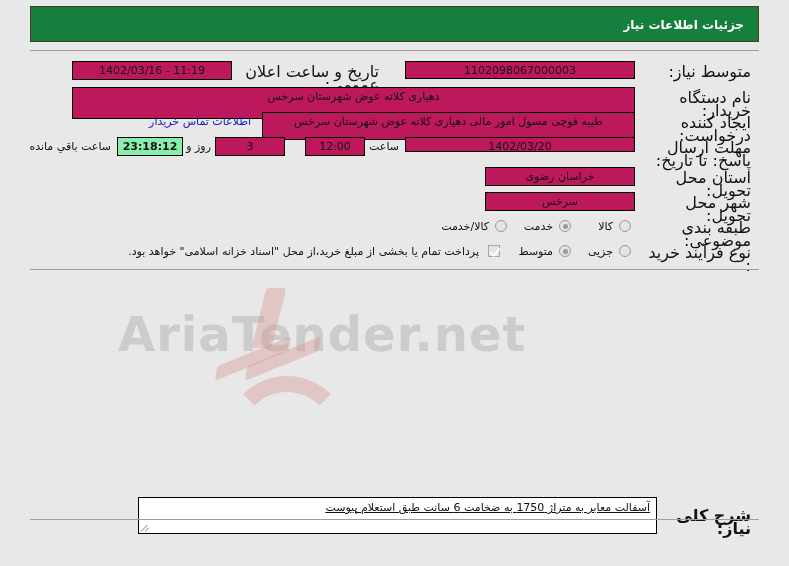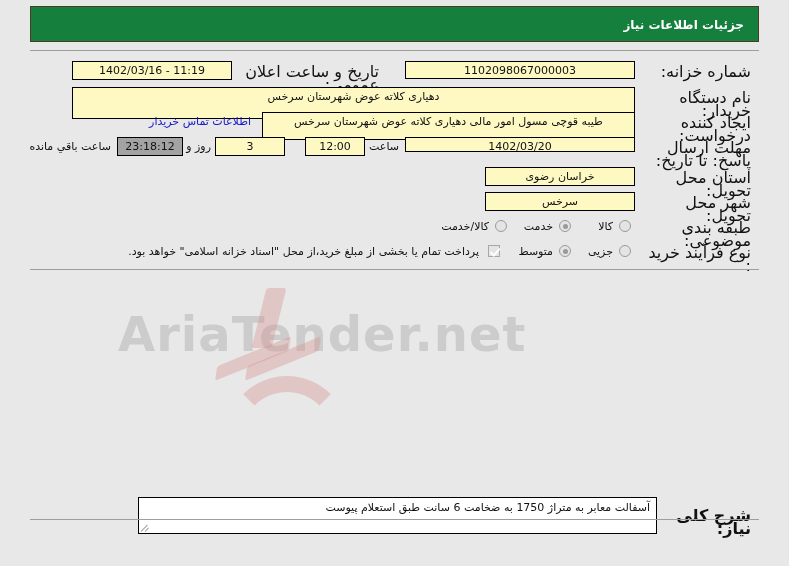--- a/index.html
+++ b/index.html
@@ -109,32 +109,32 @@
     text-align: right;
     color: #111;
     font-size: 16px;
     line-height: 13px;
   }
   .lbl-bold { font-weight: bold; }
 
   
   .box {
     position: absolute;
-    background: #fef9c3;
+    background: #be185d;
     border: 1px solid #000000;
     box-sizing: border-box;
     font-size: 11px;
     line-height: 16px;
     padding: 1px 4px;
     text-align: center;
     color: #111;
     white-space: nowrap;
     overflow: hidden;
   }
-  .box-yellow { background: #a3a3a3; }
+  .box-yellow { background: #86efac; font-weight: bold; }
 
   .txt {
     position: absolute;
     font-size: 11px;
     color: #111;
     white-space: nowrap;
   }
 
   .link {
     position: absolute;
@@ -225,21 +225,21 @@
 </div>
 
 <div class="page-header">
   <div class="page-header-title">جزئیات اطلاعات نیاز</div>
 </div>
 
 <div class="panel">
 
   <div class="section" style="height:218px;">
 
-    <div class="lbl" style="right:8px; top:14px; width:110px;">شماره خزانه:</div>
+    <div class="lbl" style="right:8px; top:14px; width:110px;">متوسط نیاز:</div>
     <div class="box" style="right:124px; top:10px; width:230px; height:18px;">1102098067000003</div>
 
     <div class="lbl" style="right:380px; top:14px; width:140px;">تاریخ و ساعت اعلان عمومی:</div>
     <div class="box" style="right:527px; top:10px; width:160px; height:19px;">11:19 - 1402/03/16</div>
 
     <div class="lbl" style="right:8px; top:40px; width:110px;">نام دستگاه خریدار:</div>
     <div class="box" style="right:124px; top:36px; width:563px; height:32px;">دهیاری کلاته عوض شهرستان سرخس</div>
 
     <div class="lbl" style="right:8px; top:65px; width:110px;">ایجاد کننده درخواست:</div>
     <div class="box" style="right:124px; top:61px; width:373px; height:28px;">طیبه قوچی مسول امور مالی دهیاری کلاته عوض شهرستان سرخس</div>
@@ -282,21 +282,21 @@
     <div class="txt" style="right:206px; top:194px;">متوسط</div>
 
     <span class="checkbox on" style="right:259px; top:194px;"></span>
     <div class="txt" style="right:280px; top:194px;">پرداخت تمام یا بخشی از مبلغ خرید،از محل "اسناد خزانه اسلامی" خواهد بود.</div>
   </div>
 
   <div class="sep" style="top:218px;"></div>
 
   <div class="section" style="height:50px;">
     <div class="lbl lbl-bold" style="right:8px; top:240px; width:90px;">شرح کلی نیاز:</div>
-    <div class="ta" style="right:102px; top:228px; width:519px; height:37px;">
+    <div class="ta" style="right:102px; top:228px; width:519px; height:37px;text-decoration:underline;">
       <span>آسفالت معابر به متراژ 1750 به ضخامت 6 سانت طبق استعلام پیوست</span>
       <span class="grip">
           <i></i>
           <i></i>
         </span>
     </div>
   </div>
 
   <div class="section" style="height:105px;">
     

